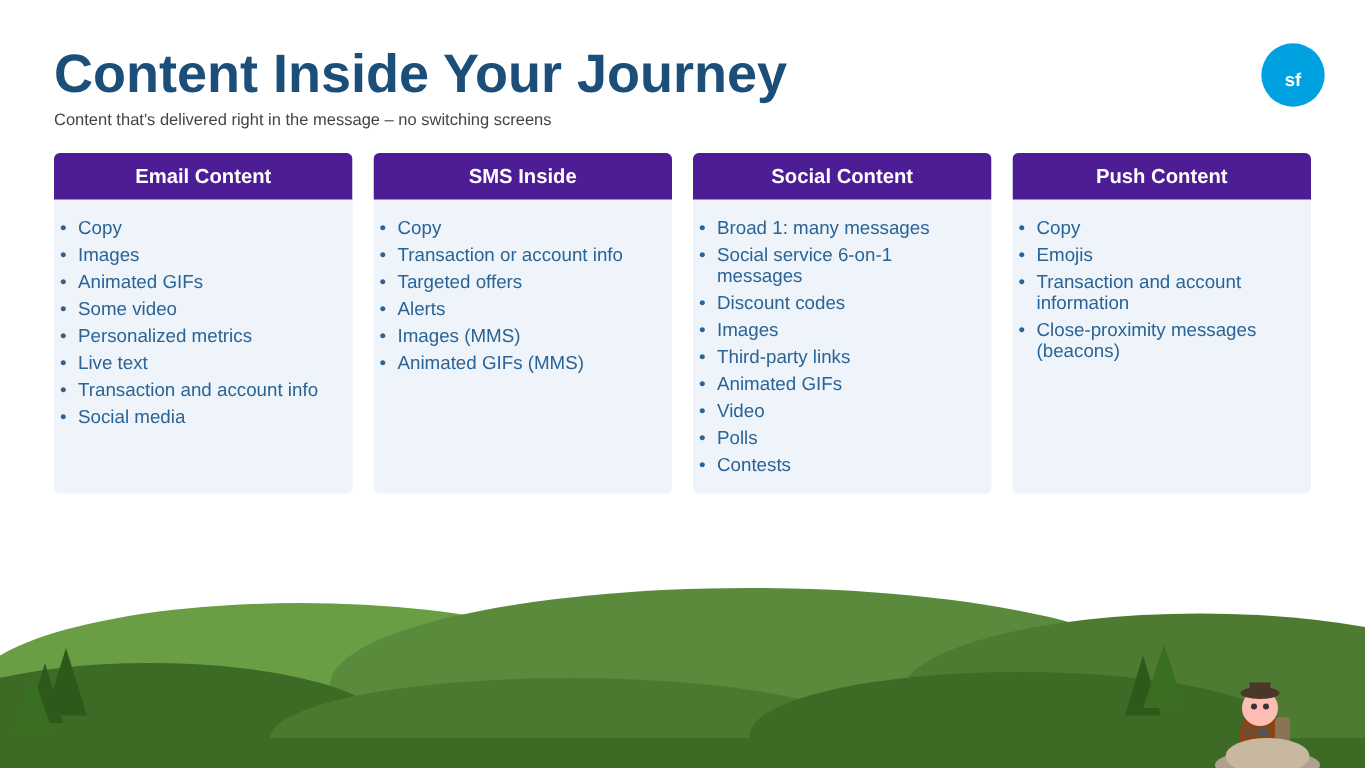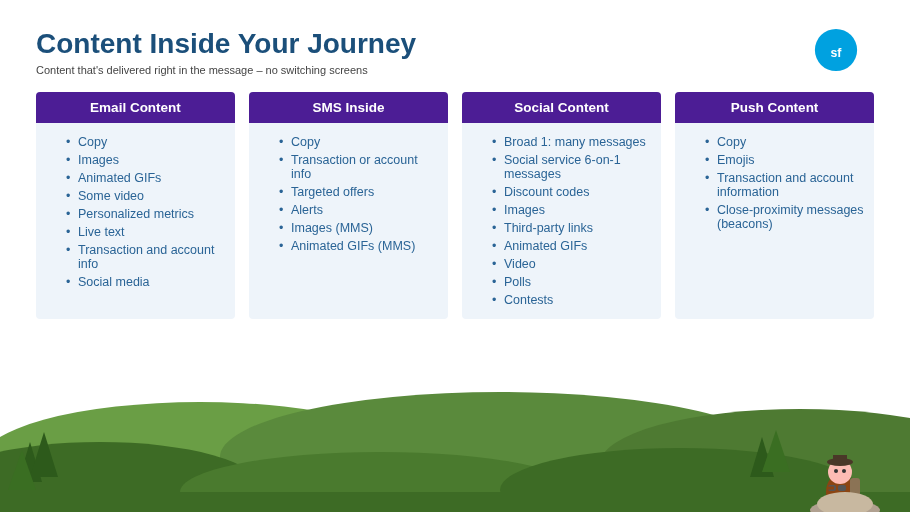--- a/index.html
+++ b/index.html
@@ -21,36 +21,36 @@
       position: relative;
     }
 
     .header-section {
       position: relative;
       z-index: 2;
       margin-bottom: 16px;
     }
 
     .main-title {
-      font-size: 28px;
+      font-size: 36px;
       font-weight: 600;
       color: #1b4f7a;
       margin-bottom: 4px;
     }
 
     .subtitle {
       font-size: 11px;
       color: #444;
       font-weight: 400;
     }
 
     .salesforce-logo {
       position: absolute;
       top: 28px;
-      right: 52px;
+      right: 26px;
       width: 44px;
       height: 44px;
       z-index: 2;
     }
 
     .columns-container {
       display: flex;
       gap: 14px;
       position: relative;
       z-index: 2;
@@ -66,21 +66,21 @@
     .column-header {
       background: #4c1d95;
       color: #ffffff;
       text-align: center;
       padding: 8px 6px;
       font-size: 13.5px;
       font-weight: 700;
     }
 
     .column-body {
-      padding: 10px 10px 10px 30px;
+      padding: 10px 10px 10px 4px;
     }
 
     .column-body ul {
       list-style: none;
       padding: 0;
     }
 
     .column-body ul li {
       font-size: 12.5px;
       color: #2a6496;

